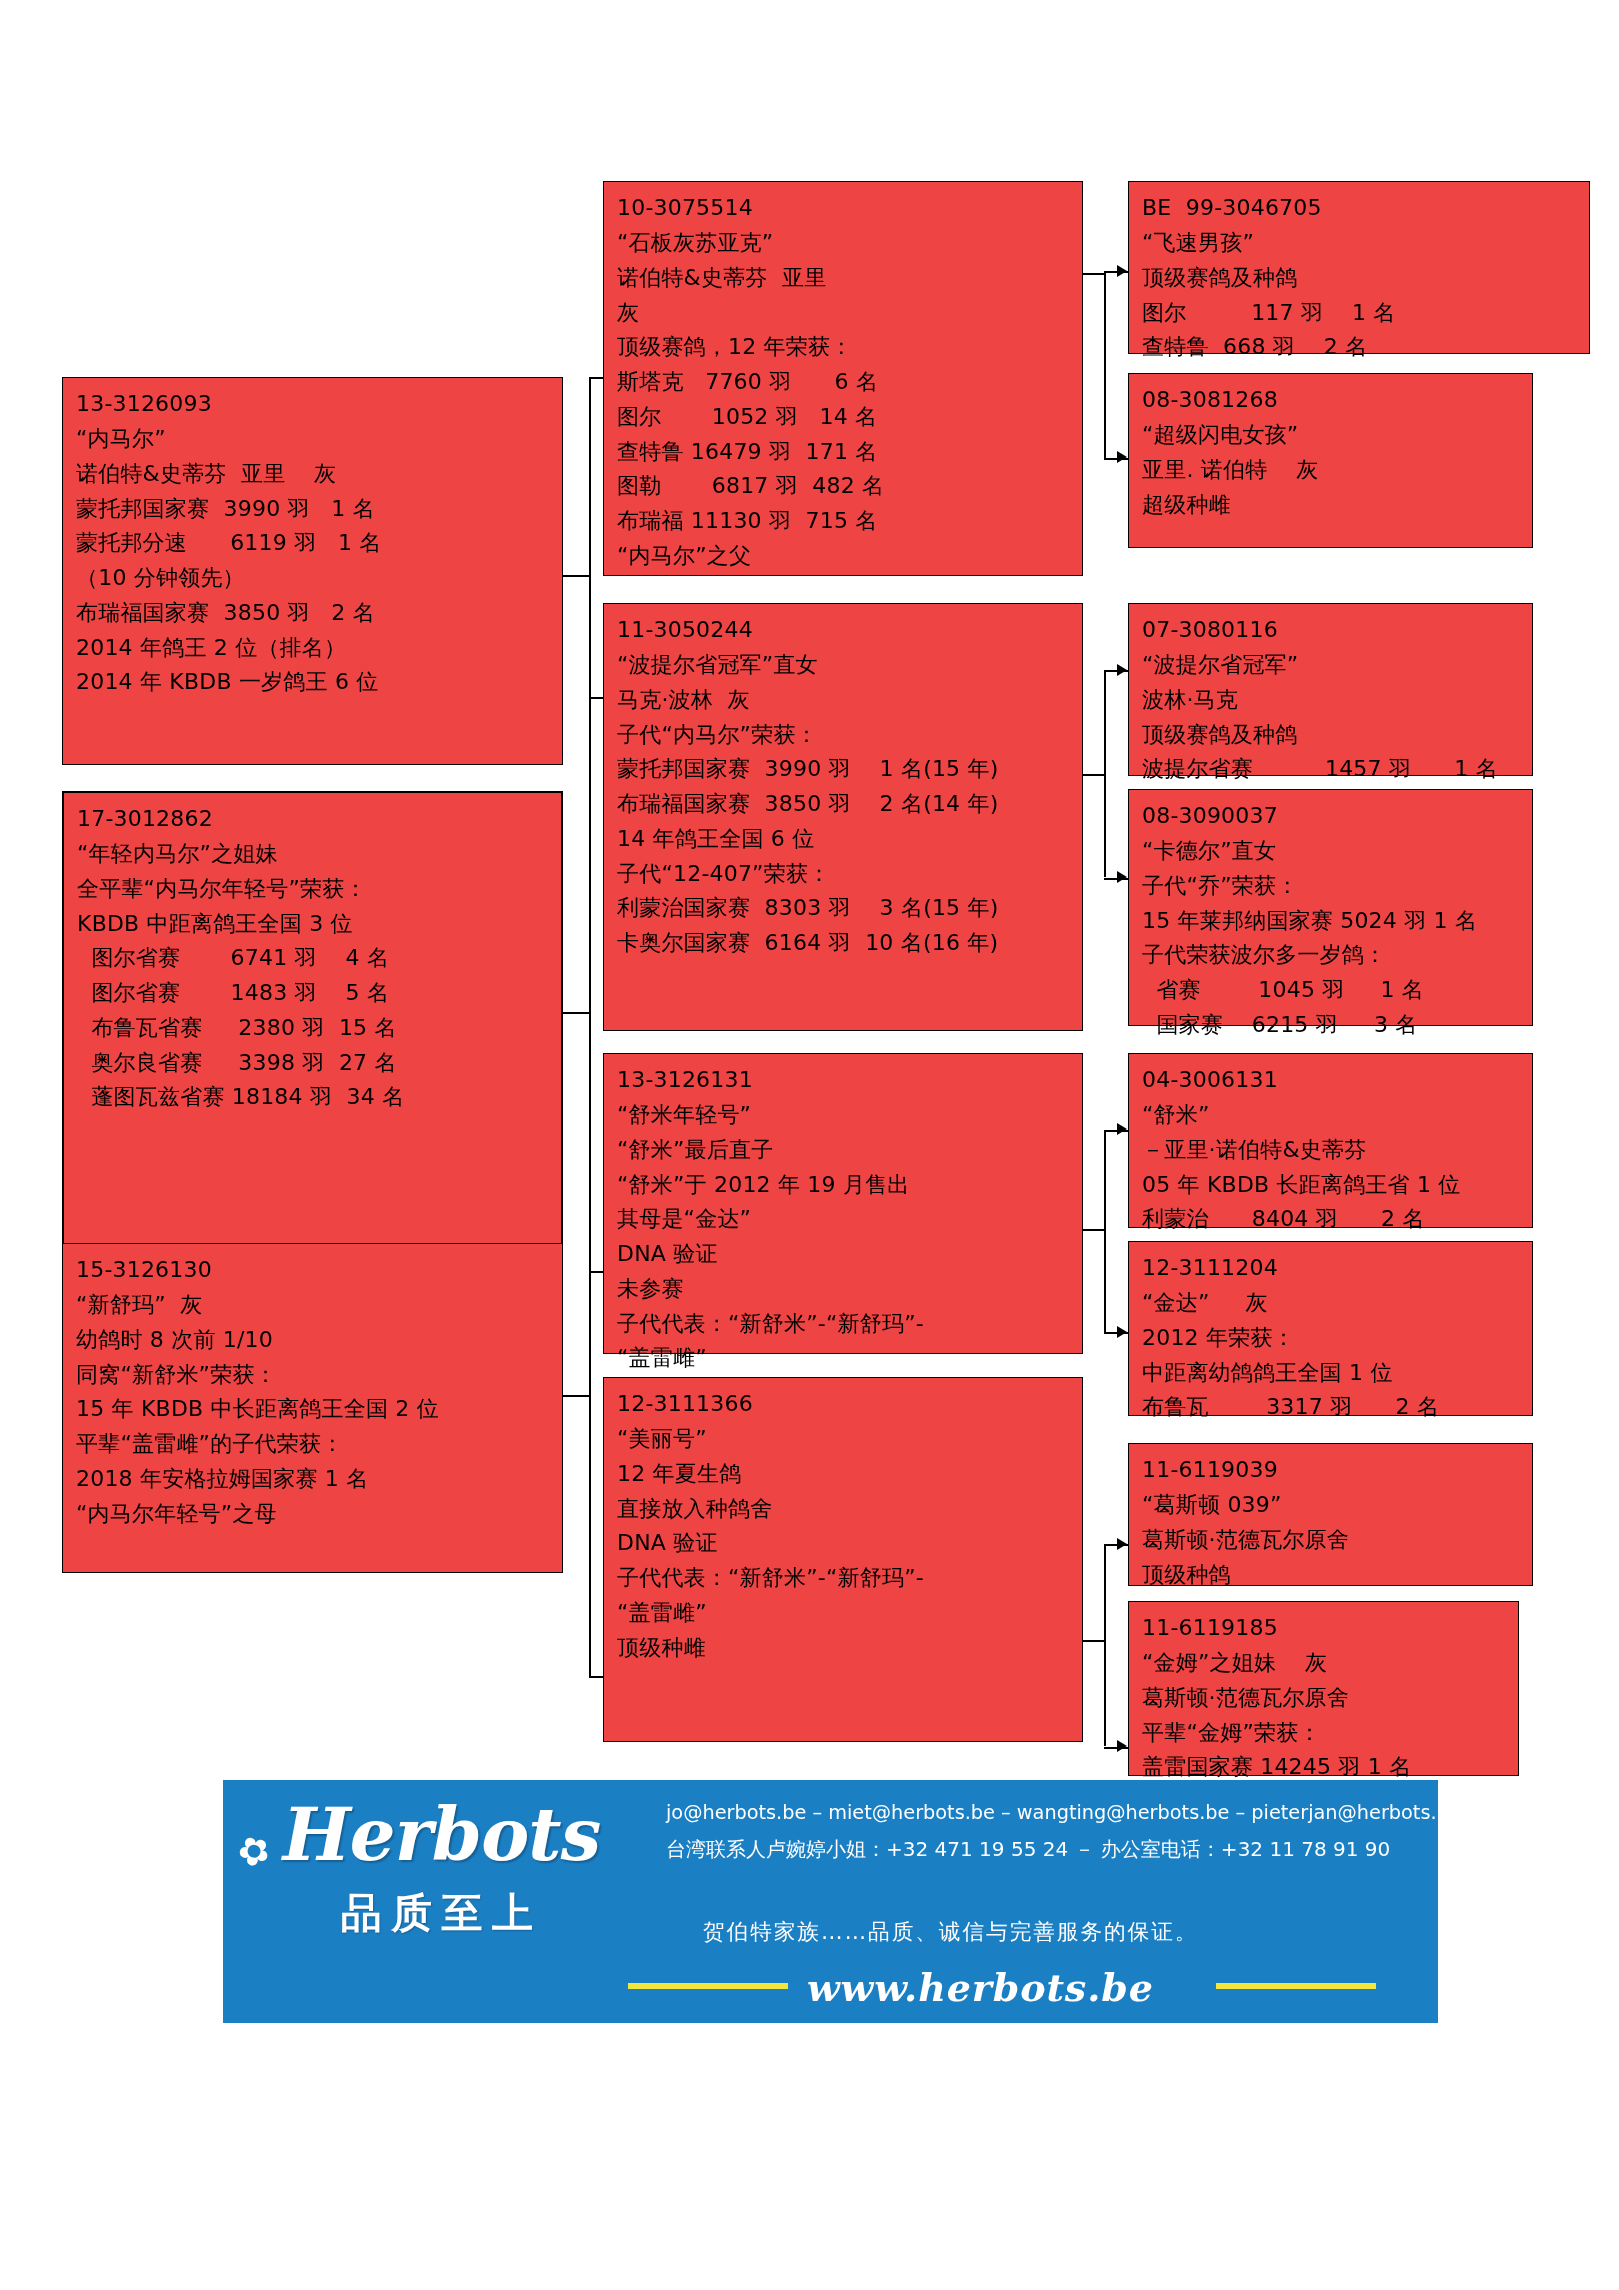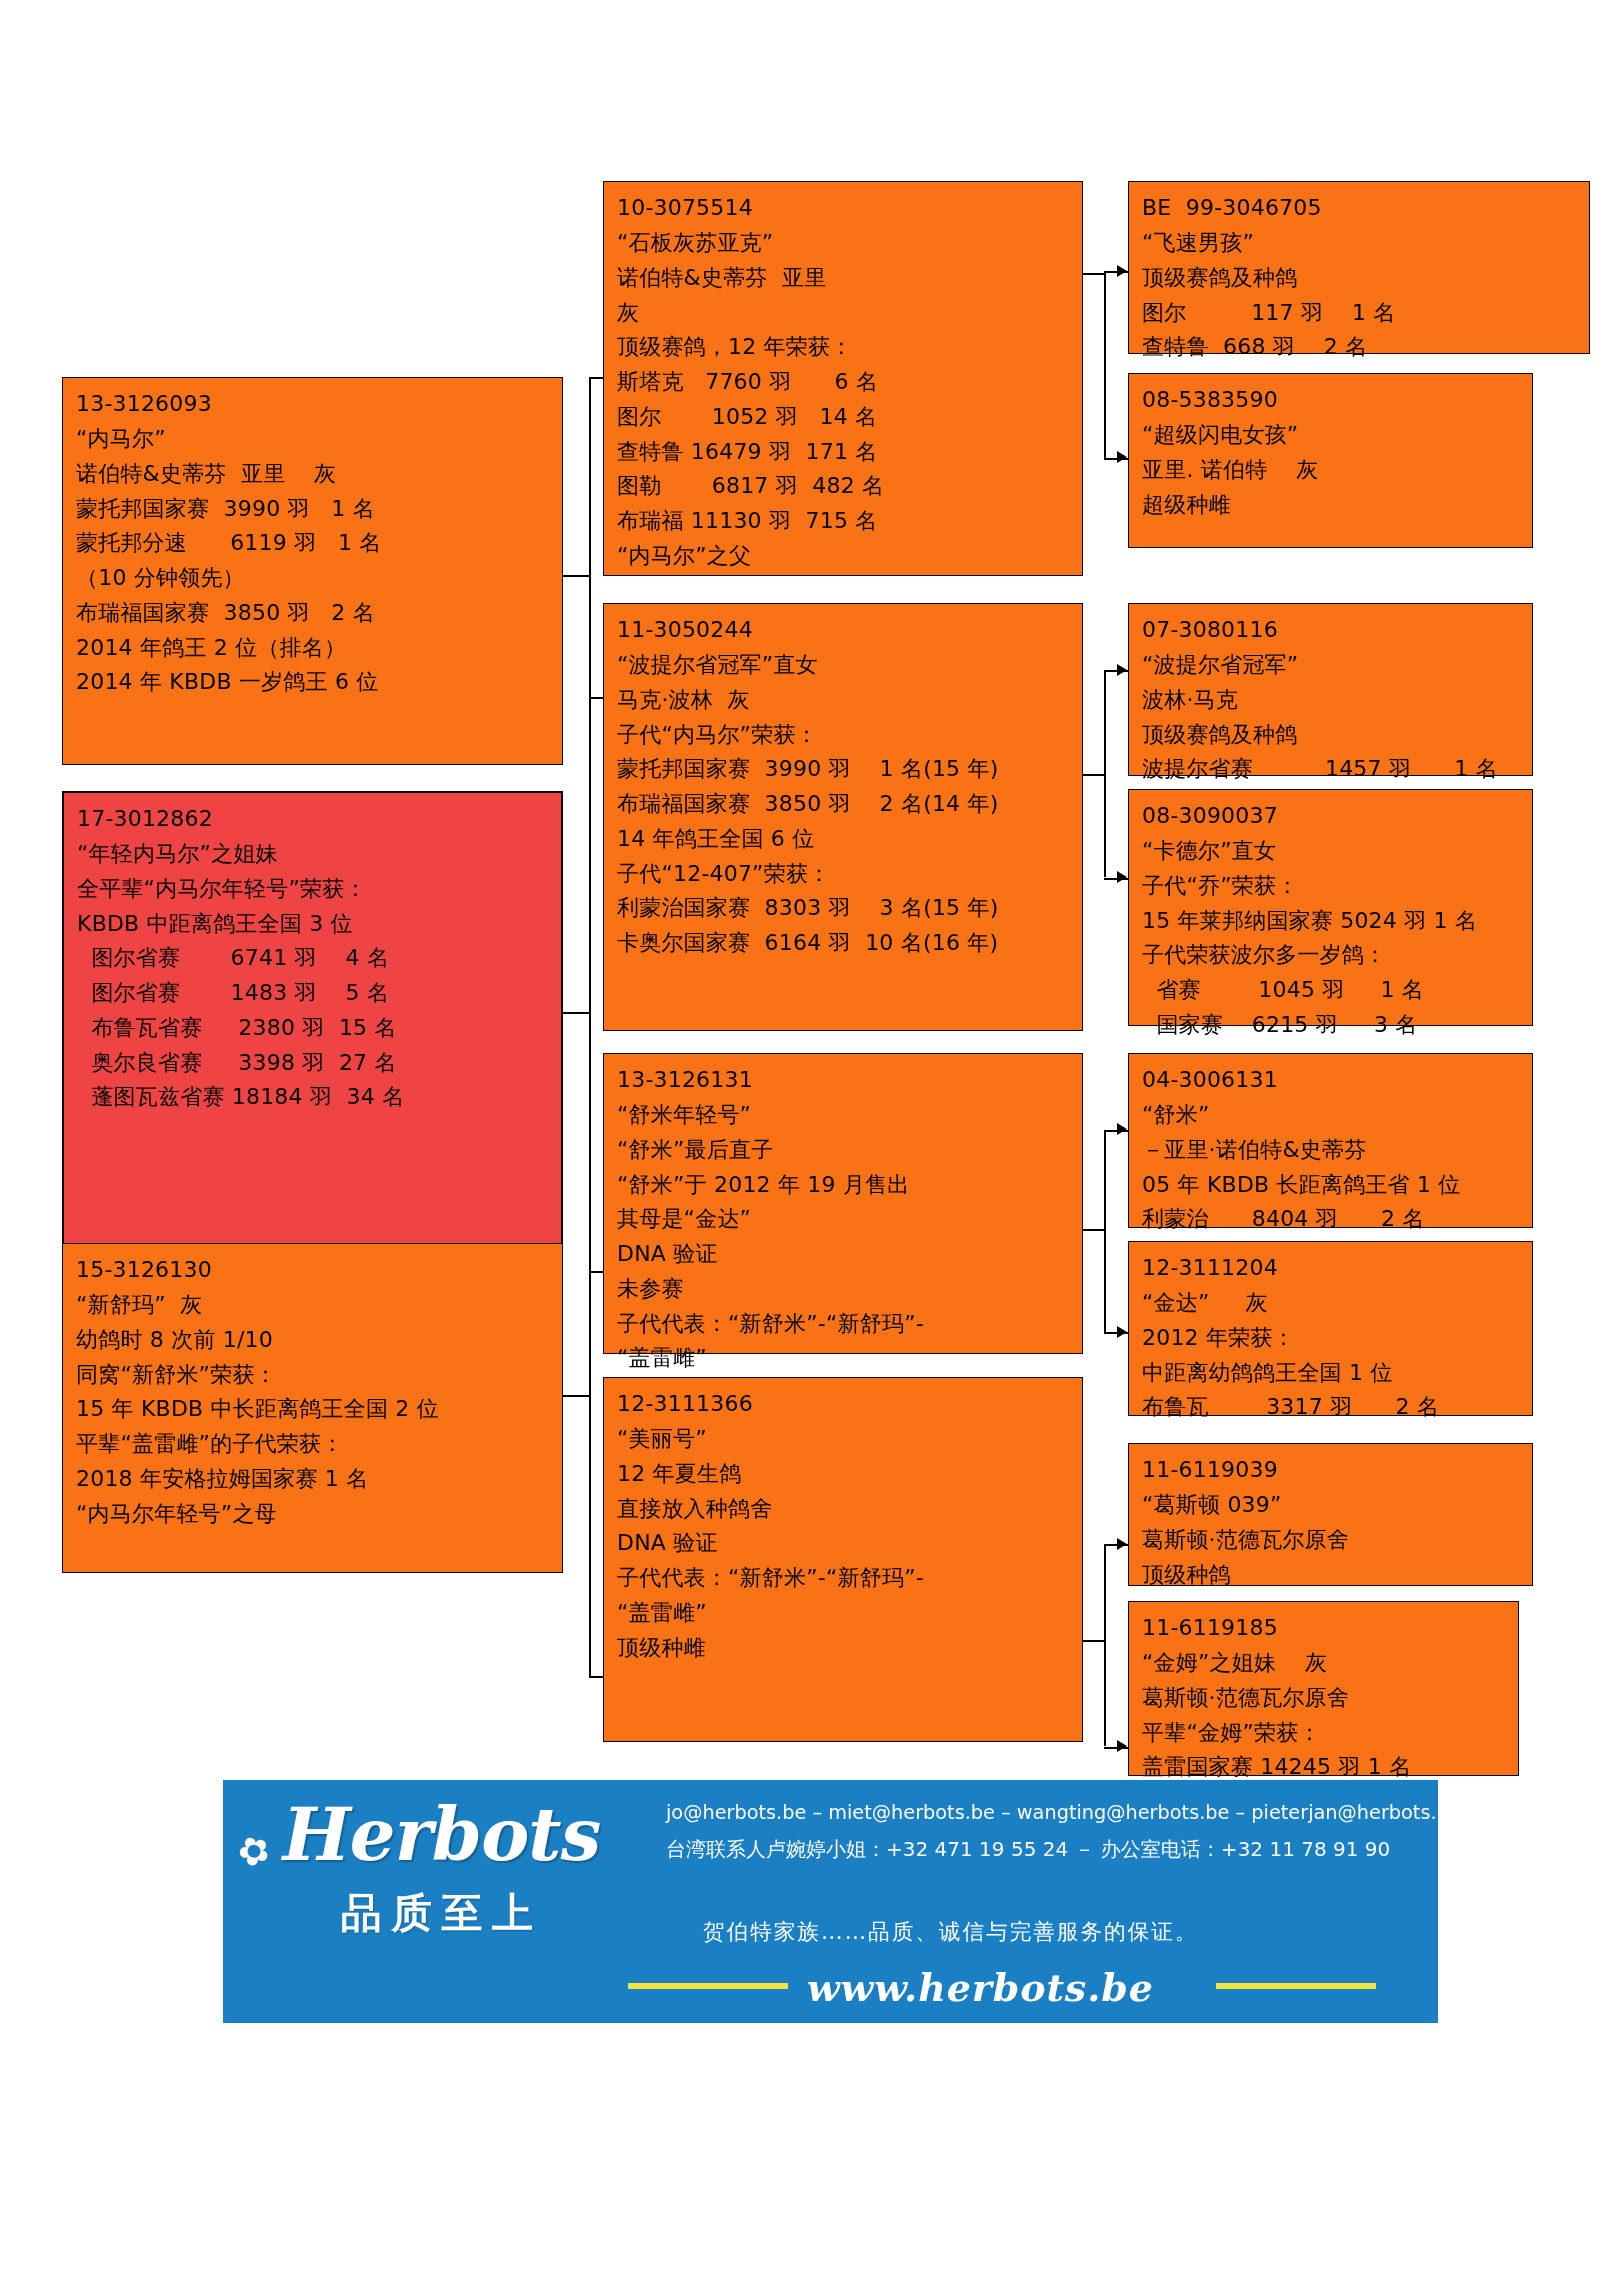--- a/index.html
+++ b/index.html
@@ -14,21 +14,21 @@
   #page {
     position: relative;
     width: 1620px;
     height: 2290px;
     background: #ffffff;
     overflow: hidden;
   }
   .box {
     position: absolute;
     border: 1.9px solid #000000;
-    background: #f97316;
+    background: #ef4444;
     box-sizing: border-box;
     padding: 9.4px 11.3px 7.5px 13px;
     font-size: 22px;
     line-height: 1.58;
     white-space: pre-wrap;
     letter-spacing: 0.2px;
   }
   .box.shaded {
     background: #ef4444;
     border-width: 2.8px;
@@ -253,21 +253,21 @@
 子代代表：“新舒米”-“新舒玛”-
 “盖雷雌”
 顶级种雌</div>
 
   <div class="box" style="left:1128px; top:181px; width:462px; height:173px;">BE  99-3046705
 “飞速男孩”
 顶级赛鸽及种鸽
 图尔         117 羽    1 名
 查特鲁  668 羽    2 名</div>
 
-  <div class="box" style="left:1128px; top:373px; width:405px; height:175px;">08-5383590
+  <div class="box" style="left:1128px; top:373px; width:405px; height:175px;">08-3081268
 “超级闪电女孩”
 亚里. 诺伯特    灰
 超级种雌</div>
 
   <div class="box" style="left:1128px; top:603px; width:405px; height:173px;">07-3080116
 “波提尔省冠军”
 波林·马克
 顶级赛鸽及种鸽
 波提尔省赛          1457 羽      1 名</div>
 

